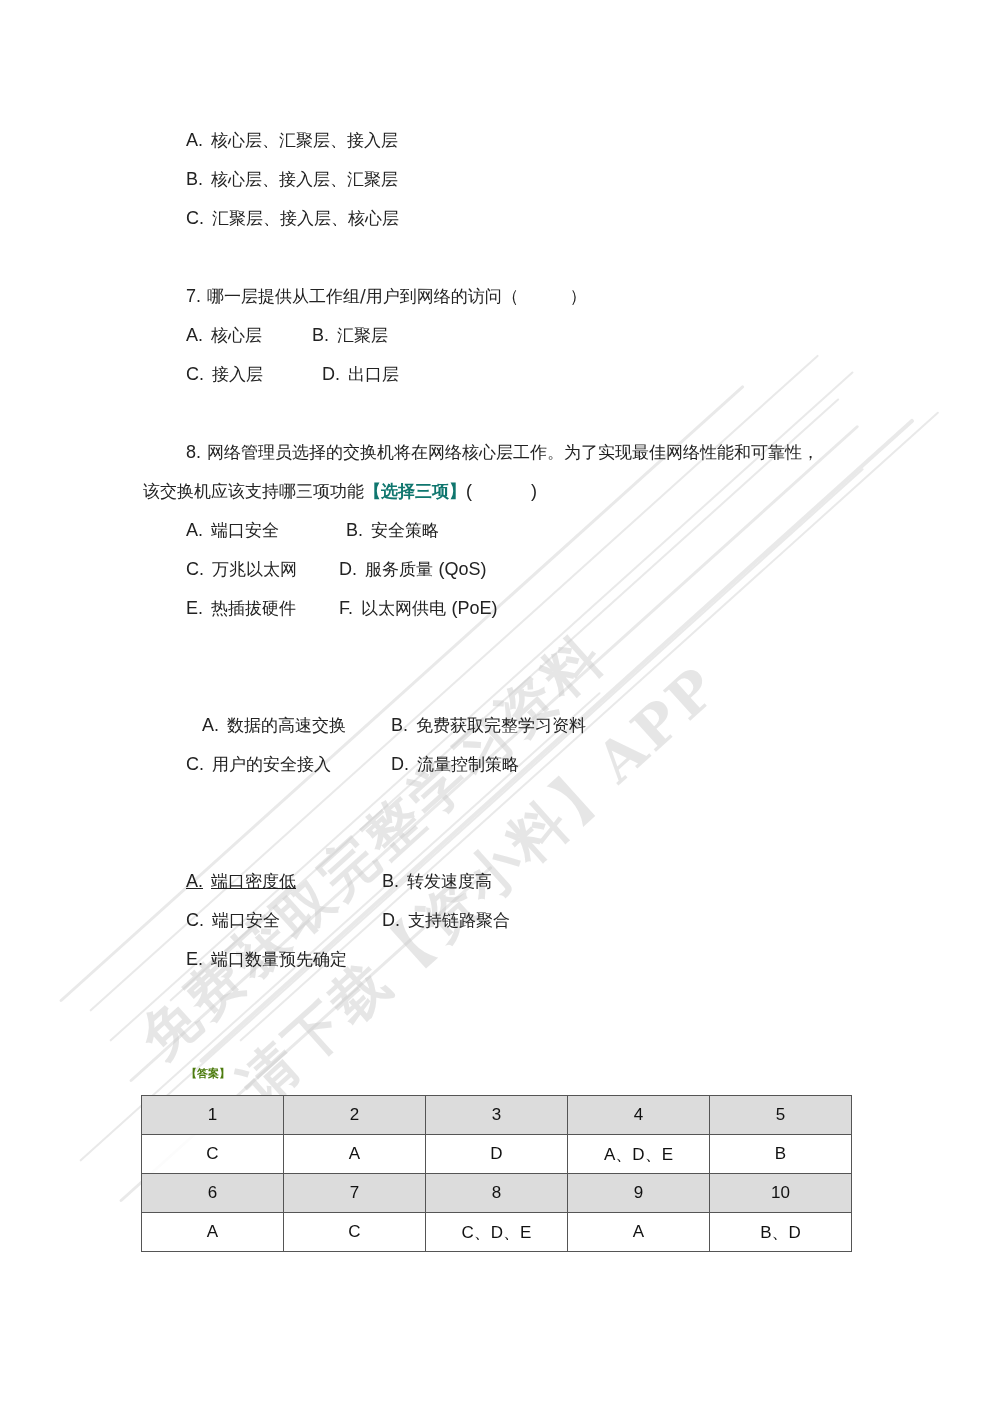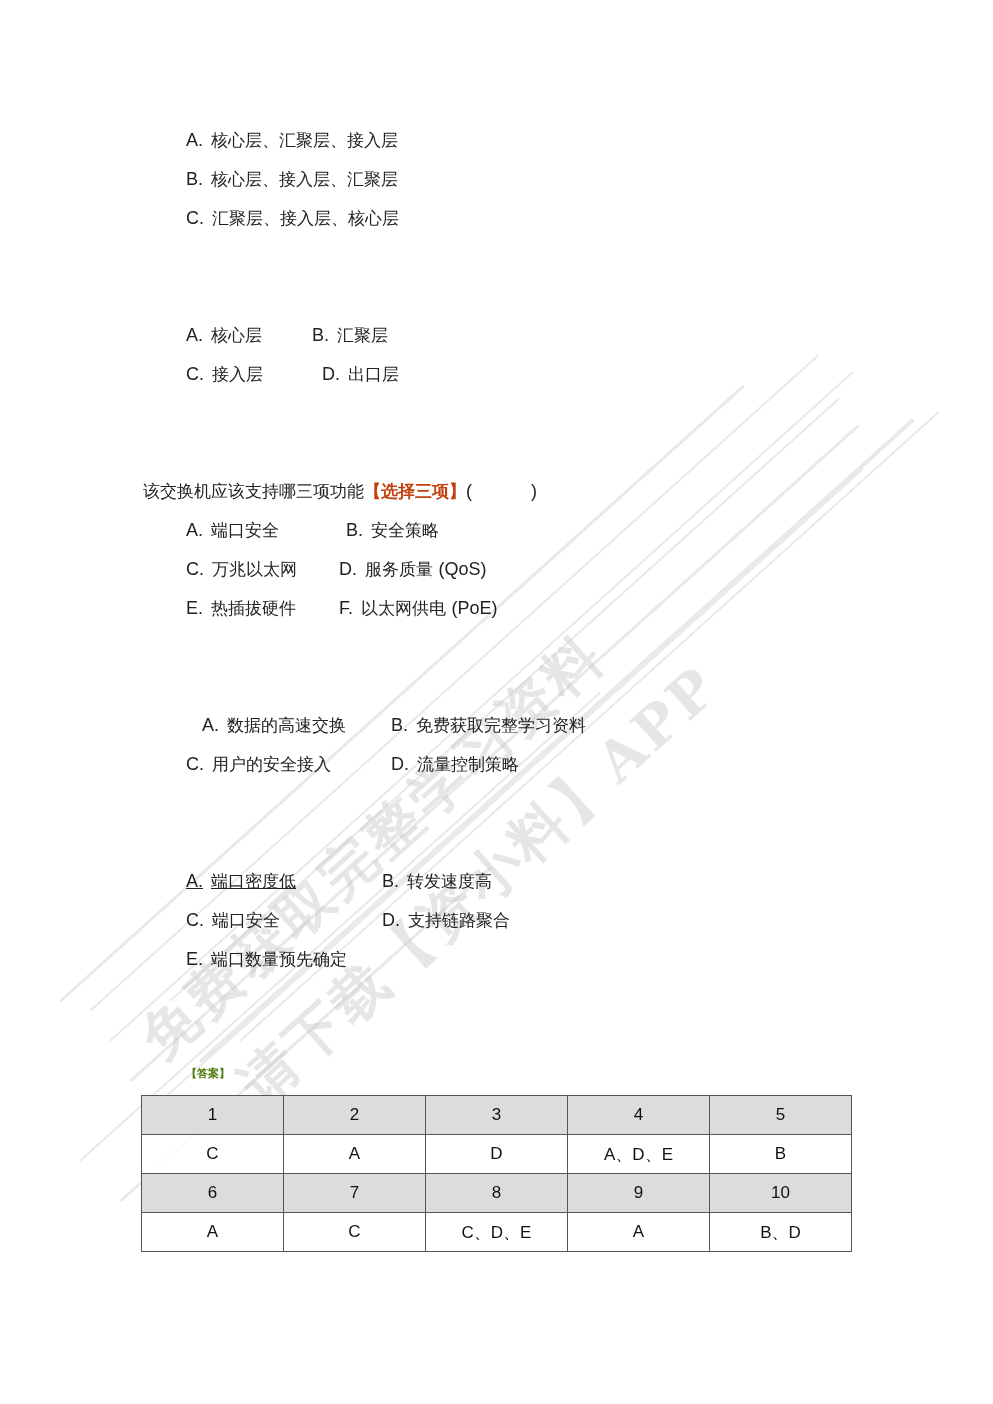--- a/index.html
+++ b/index.html
@@ -6,21 +6,21 @@
     body {
       width: 993px; height: 1404px; background: #ffffff; position: relative; overflow: hidden;
       font-family: "DejaVu Sans", "Liberation Sans", sans-serif; color: #222;
     }
     .page { position: absolute; left: 0; top: 0; width: 993px; height: 1404px; }
     .line {
       position: absolute; font-size: 17px; line-height: 22px; white-space: nowrap; color: #222;
     }
     .lbl { font-family: "Liberation Sans", sans-serif; font-size: 18px; margin-right: 8px; }
     .qnum { font-family: "Liberation Sans", sans-serif; font-size: 18px; margin-right: 6px; }
-    .bold { font-weight: bold; color: #c2410c; }
+    .bold { font-weight: bold; color: #0f766e; }
     .lat { font-family: "Liberation Sans", sans-serif; font-size: 18px; }
 
     
     .wm-stripe {
       position: absolute; height: 2px; background: #e2e2e2; transform-origin: left center;
       transform: rotate(-42deg); opacity: 0.75; border-radius: 2px;
     }
     .wm-text {
       position: absolute; font-family: "DejaVu Serif", serif; font-weight: bold; font-size: 56px;
       color: rgba(200,200,200,0.45); white-space: nowrap; transform-origin: left center;
@@ -63,33 +63,39 @@
   <div class="line" style="left:186px; top:129px;text-align:right;">
     <span class="lbl">A.</span><span>核心层、汇聚层、接入层</span>
   </div>
   <div class="line" style="left:186px; top:168px;text-align:right;">
     <span class="lbl">B.</span><span>核心层、接入层、汇聚层</span>
   </div>
   <div class="line" style="left:186px; top:207px;">
     <span class="lbl">C.</span><span>汇聚层、接入层、核心层</span>
   </div>
 
+  <div class="line" style="left:186px; top:285px;">
+    <span class="qnum">7.</span><span>哪一层提供从工作组/用户到网络的访问（　　　）</span>
+  </div>
   <div class="line" style="left:186px; top:324px;">
     <span class="lbl">A.</span><span>核心层</span>
   </div>
   <div class="line" style="left:312px; top:324px;">
     <span class="lbl">B.</span><span>汇聚层</span>
   </div>
   <div class="line" style="left:186px; top:363px;">
     <span class="lbl">C.</span><span>接入层</span>
   </div>
   <div class="line" style="left:322px; top:363px;">
     <span class="lbl">D.</span><span>出口层</span>
   </div>
 
+  <div class="line" style="left:186px; top:441px;">
+    <span class="qnum">8.</span><span>网络管理员选择的交换机将在网络核心层工作。为了实现最佳网络性能和可靠性，</span>
+  </div>
   <div class="line" style="left:143px; top:480px;">
     <span>该交换机应该支持哪三项功能</span><span class="bold">【选择三项】</span><span class="lat">(　　　 )</span>
   </div>
   <div class="line" style="left:186px; top:519px;">
     <span class="lbl">A.</span><span>端口安全</span>
   </div>
   <div class="line" style="left:346px; top:519px;">
     <span class="lbl">B.</span><span>安全策略</span>
   </div>
   <div class="line" style="left:186px; top:558px;">

